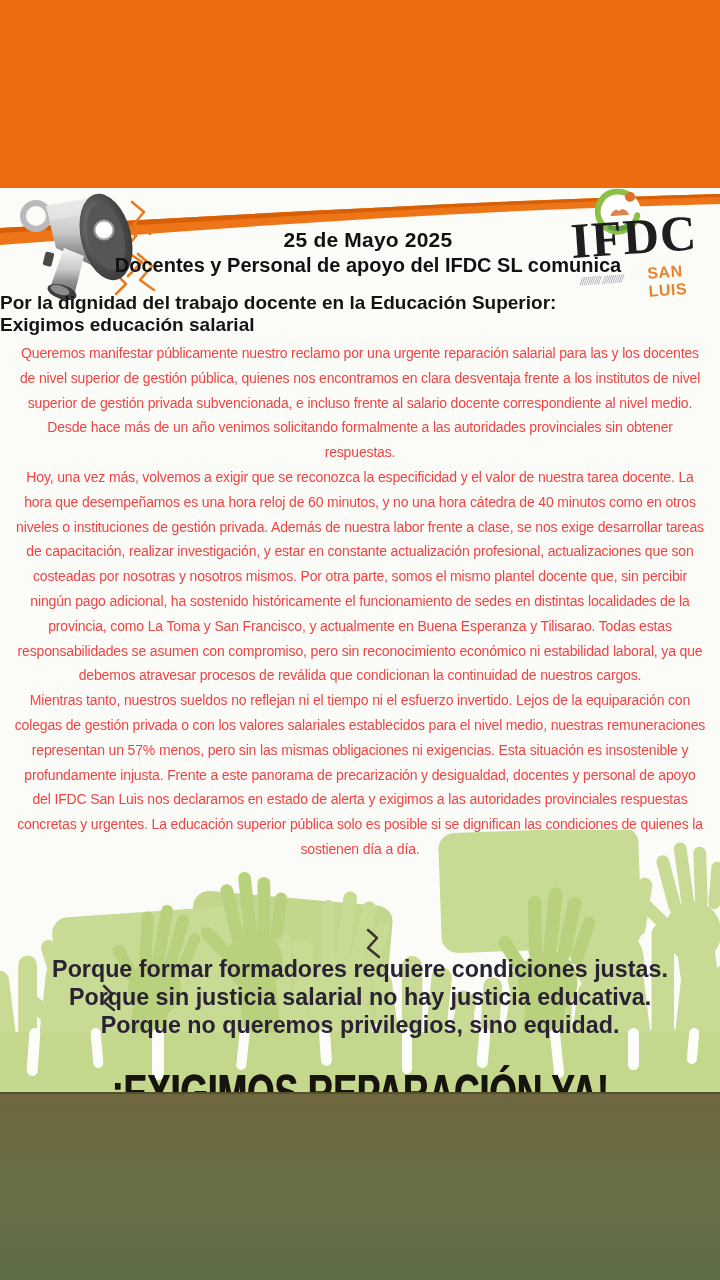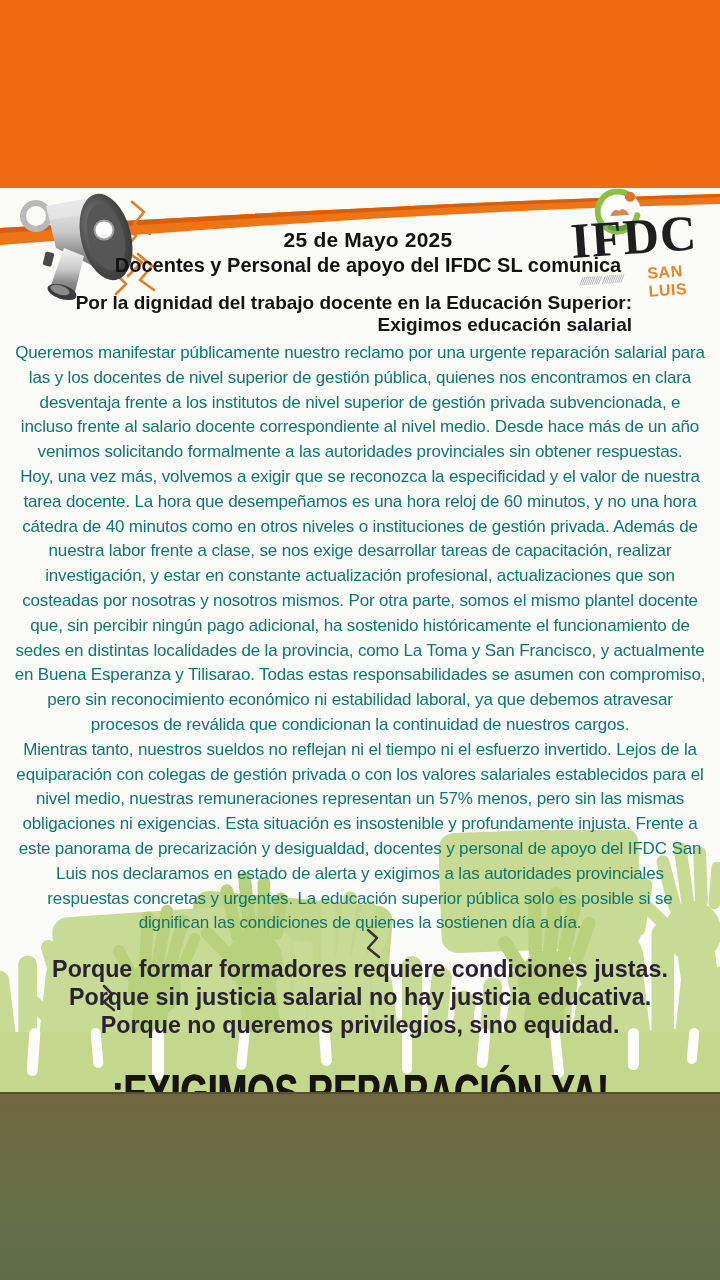--- a/index.html
+++ b/index.html
@@ -18,25 +18,25 @@
   .hdr-announce{top:254px;left:8px;font-size:20px;}
   
   .logo{position:absolute;left:568px;top:190px;width:152px;height:108px;z-index:3;}
   .logo-in{position:absolute;inset:0;transform:rotate(-4deg);transform-origin:40% 60%;}
   .logo-acr{position:absolute;left:4px;top:22px;font-family:"Liberation Serif","DejaVu Serif",serif;
     font-weight:bold;font-size:50px;color:#1e1e20;letter-spacing:1px;line-height:1;}
   .logo-hatch{position:absolute;left:10px;top:82px;font-size:11px;color:#a9a9ad;font-style:italic;letter-spacing:-1px;}
   .logo-region{position:absolute;left:78px;top:76px;font-size:16px;font-weight:bold;color:#e8852c;letter-spacing:.5px;}
   .emblem-svg{position:absolute;left:30px;top:-2px;width:48px;height:48px;}
   
-  .title{position:absolute;left:0;top:292px;width:632px;text-align:right;z-index:3;
+  .title{position:absolute;left:0;top:292px;width:632px;text-align:left;z-index:3;
     font-weight:bold;color:#141414;font-size:19px;line-height:22px;}
   
   .body-block{position:absolute;left:14px;top:341px;width:692px;z-index:3;
-    color:#0f766e;font-size:17px;line-height:24.8px;text-align:center;letter-spacing:-0.15px;}
+    color:#ef4444;font-size:14px;line-height:24.8px;text-align:center;letter-spacing:-0.15px;}
   .body-block p{margin:0;padding:0;}
   
   .hands-svg{position:absolute;left:0;top:830px;width:720px;height:262px;z-index:1;}
   
   .slogans{position:absolute;left:0;top:955px;width:720px;text-align:center;z-index:4;
     font-weight:bold;color:#2a2133;font-size:24px;line-height:28px;transform:scaleX(.97);}
   
   .cta{position:absolute;left:0;top:1068px;width:720px;text-align:center;z-index:4;}
   .cta span{display:inline-block;font-weight:900;font-size:43px;color:#17130e;
     letter-spacing:0px;transform:scale(.82,1.18);transform-origin:center;

